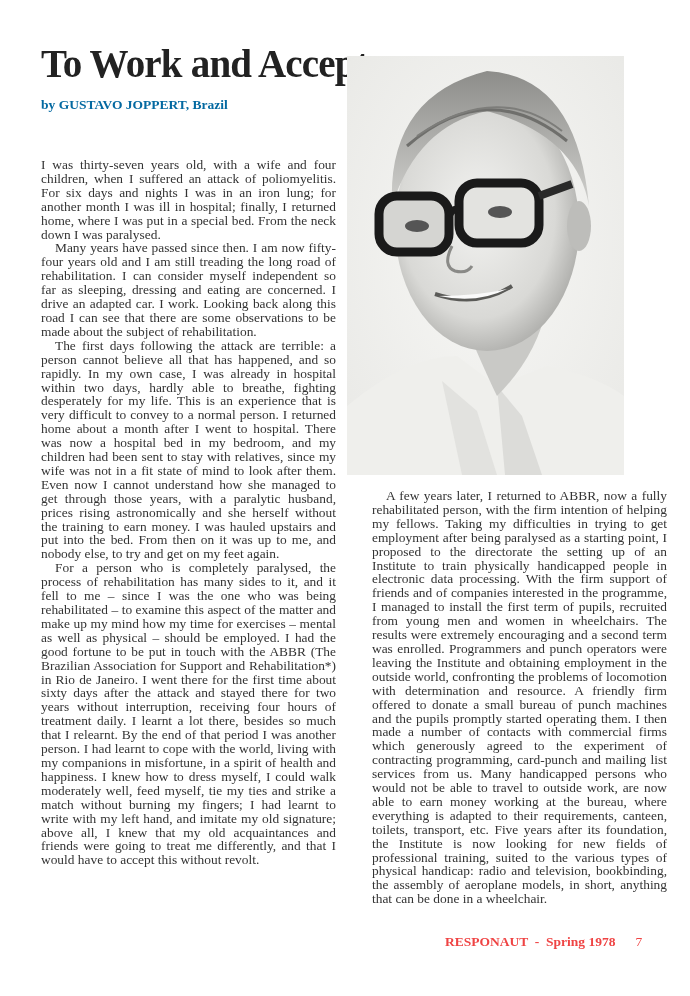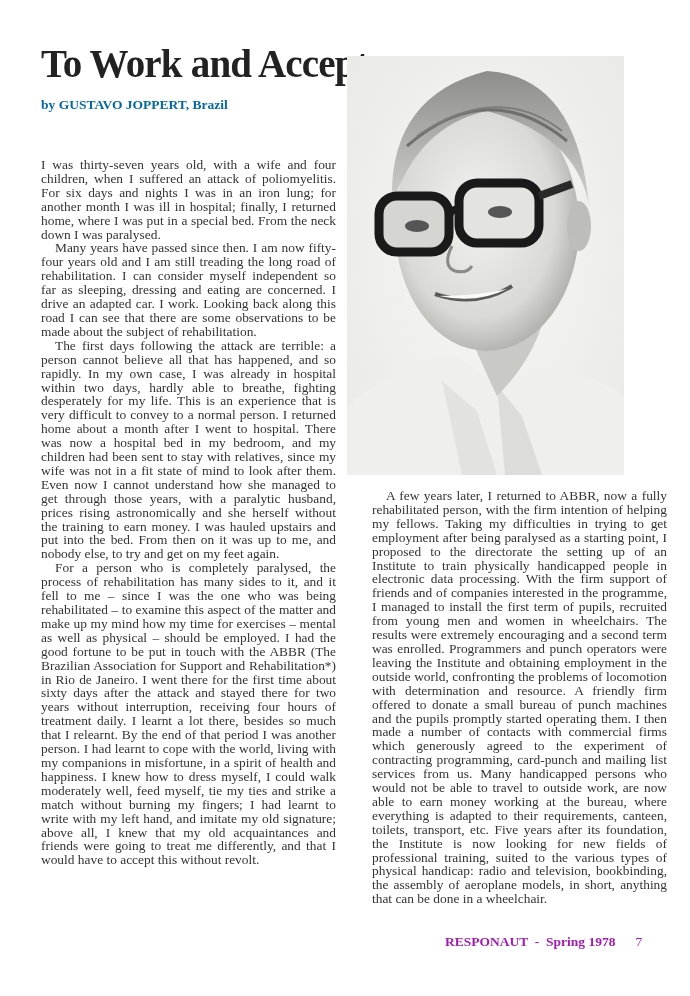--- a/index.html
+++ b/index.html
@@ -30,21 +30,21 @@
   .col-right p { text-indent: 14px; }
 
   .photo {
     position: absolute; left: 347px; top: 56px; width: 277px; height: 419px;
     background: #f4f4f2; overflow: hidden;
   }
   .photo svg { display: block; }
 
   .footer {
     position: absolute; left: 445px; top: 934px;
-    font-weight: bold; font-size: 13.5px; color: #a21caf; white-space: pre;
+    font-weight: bold; font-size: 13.5px; color: #ef4444; white-space: pre;
   }
   .footer .pg { margin-left: 20px; font-weight: normal; font-family: "Liberation Serif", serif; }
 </style>
 </head>
 <body>
 
 <h1 class="title">To Work and Accept</h1>
 <p class="byline">by GUSTAVO JOPPERT, Brazil</p>
 
 <div class="col col-left">

